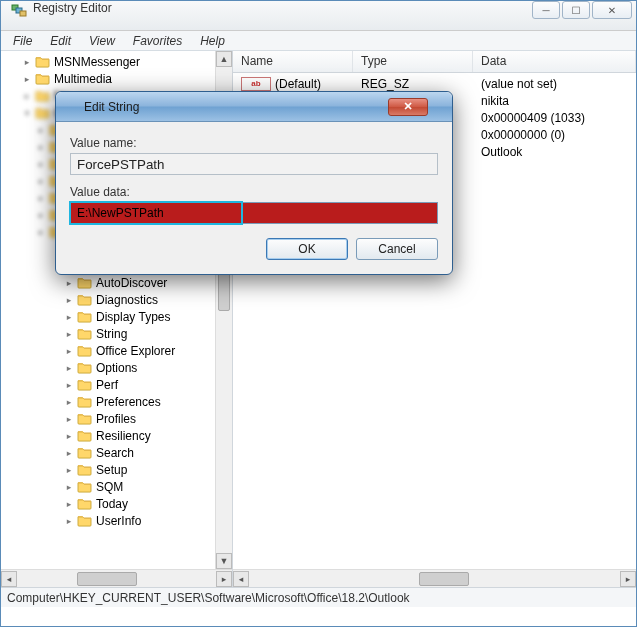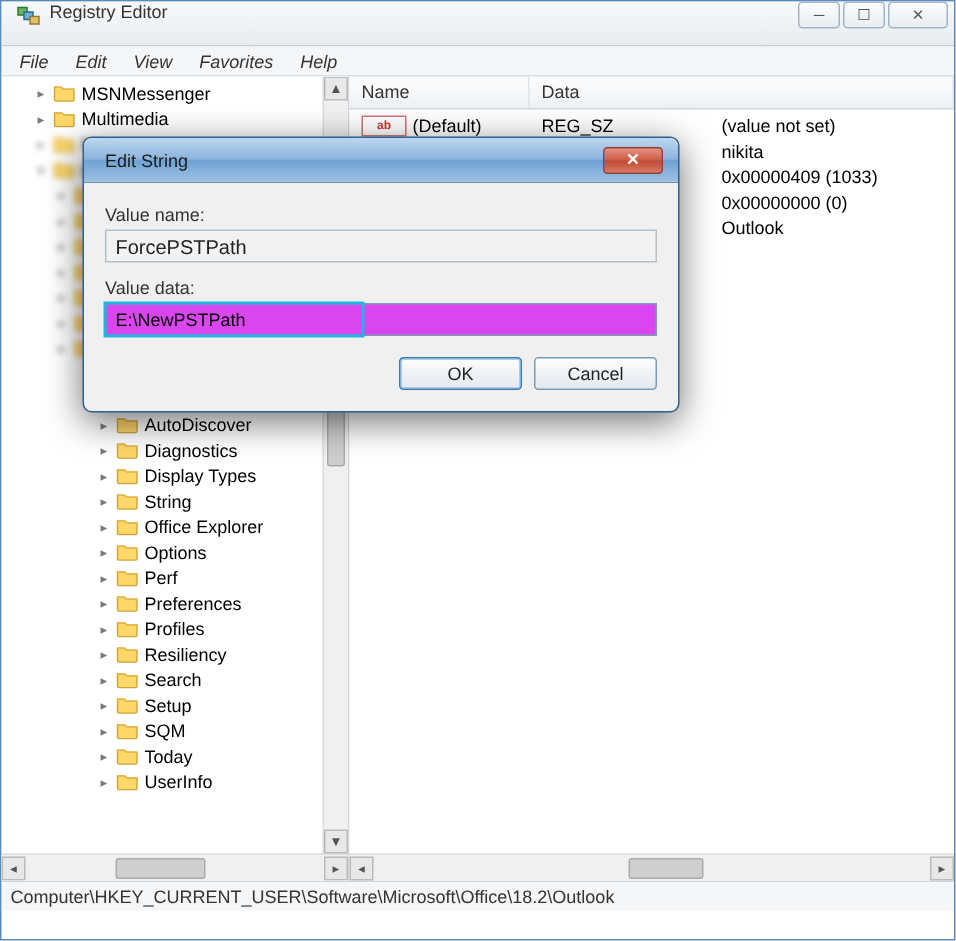--- a/index.html
+++ b/index.html
@@ -214,21 +214,21 @@
     background: #f0f0f0;
     z-index: 100;
   }
   .dialog-titlebar {
     height: 30px;
     background: linear-gradient(to bottom, #bcd6ef, #8bb4dc 48%, #6fa2d2 52%, #9cc1e4);
     border-bottom: 1px solid #6a92b8;
     border-radius: 6px 6px 0 0;
     display: flex;
     align-items: center;
-    padding: 0 10px;
+    padding: 0 24px;
     color: #1a1a1a;
   }
   .dialog-titlebar .title { flex:1; font-size:12px; padding-left:4px; }
   .dialog-close {
     width: 40px; height: 18px;
     border: 1px solid #9a3b2b;
     border-radius: 3px;
     background: linear-gradient(to bottom, #e89082, #cf5a45 48%, #c34a34 52%, #d97a66);
     color: #fff;
     display:flex;align-items:center;justify-content:center;
@@ -247,21 +247,21 @@
     height: 22px;
     border: 1px solid #b5bfc8;
     background: #f2f2f2;
     padding: 2px 6px;
     color: #222;
   }
   .rw-input {
     width: 100%;
     height: 22px;
     border: 1px solid #7a9bb8;
-    background: #d946ef;
+    background: #b91c1c;
     padding: 2px 6px;
     color: #000;
     font-family: inherit;
     font-size: 12px;
   }
   .highlight-box {
     outline: 2px solid #1eb6e0;
     outline-offset: -1px;
     width: 172px;
     display: inline-block;
@@ -558,20 +558,21 @@
     <div class="hscroll">
       <div class="arrow">◂</div>
       <div class="thumb"></div>
       <div class="arrow right">▸</div>
     </div>
   </div>
 
   <div class="list-pane">
     <div class="list-header">
       <div class="col col-name">Name</div>
+      <div class="col col-type">Type</div>
       <div class="col col-data">Data</div>
     </div>
     <div class="list-body" id="list-body">
         <div class="row">
           <div class="cell cell-name">
             <span class="val-icon">ab</span>
             <span>(Default)</span>
           </div>
           <div class="cell cell-type">REG_SZ</div>
           <div class="cell cell-data">(value not set)</div>

